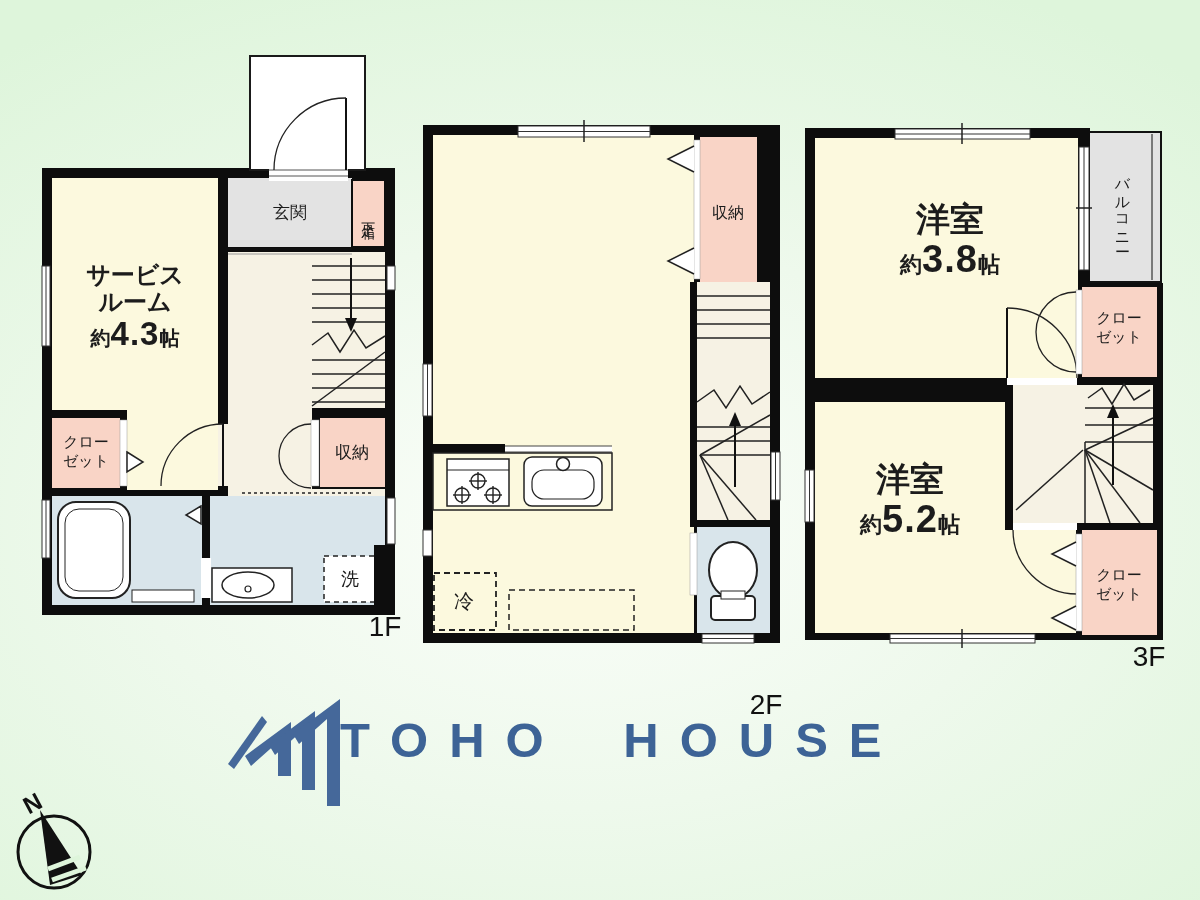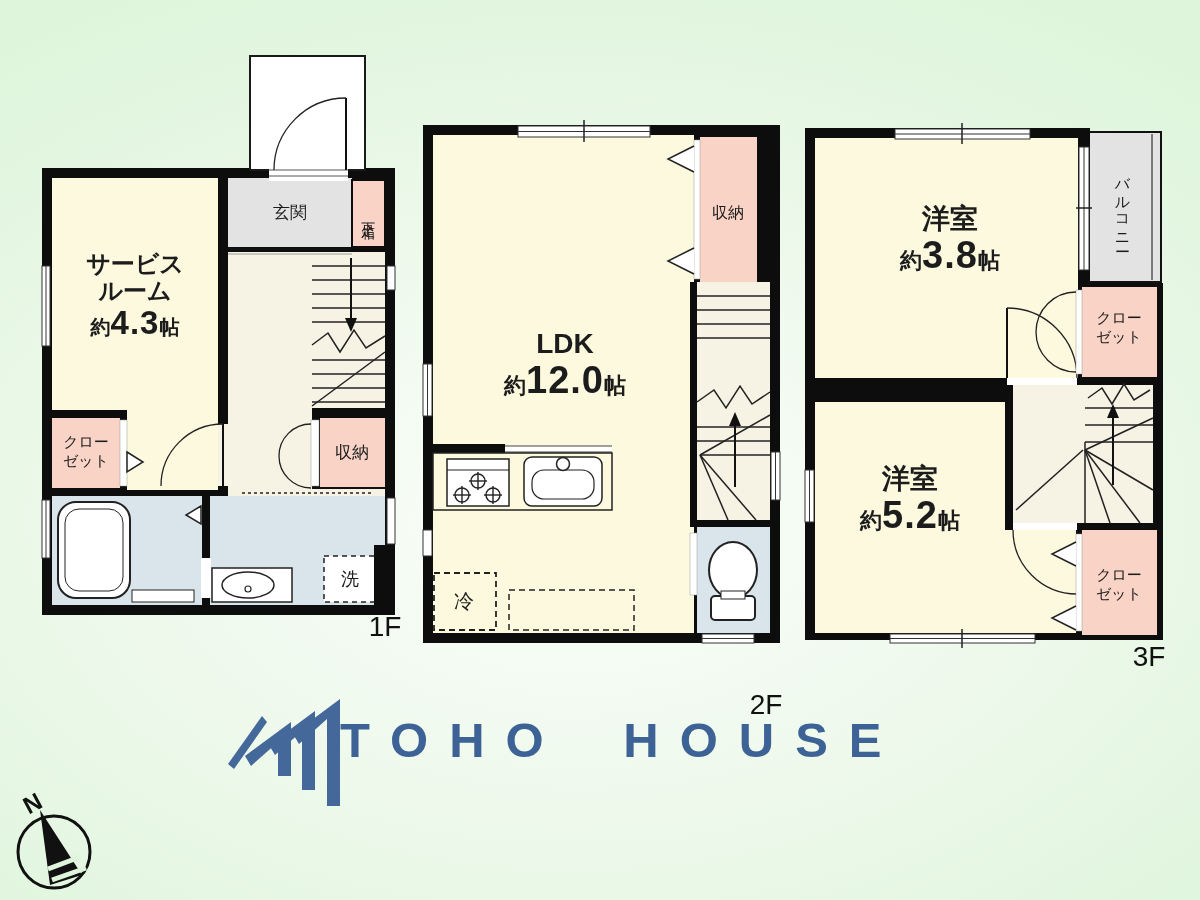--- a/index.html
+++ b/index.html
@@ -5,21 +5,21 @@
   html,body{margin:0;padding:0;}
   .canvas{position:relative;width:1200px;height:900px;overflow:hidden;
     background: radial-gradient(ellipse 78% 66% at 48% 58%, #fbfefa 0%, #eef9ec 48%, #def5db 100%);
     font-family:"Liberation Sans","DejaVu Sans",sans-serif;color:#1b1b1b;}
   svg{position:absolute;left:0;top:0;}
   .lbl{position:absolute;transform:translate(-50%,-50%);white-space:nowrap;text-align:center;
        color:#1c1c1c;line-height:1.12;}
   .rm-name{font-weight:bold;font-size:24px;}
   .rm-size .ab{font-size:20px;font-weight:bold;}
   .rm-size .num{font-size:33px;font-weight:bold;letter-spacing:1px;}
-  .big .rm-name{font-size:28px;}
+  .big .rm-name{font-size:34px;}
   .big .rm-size .ab{font-size:22px;}
   .big .rm-size .num{font-size:38px;}
   .small-lbl{font-size:17px;}
   .tiny-lbl{font-size:15px;line-height:1.25;}
   .vert{writing-mode:vertical-rl;text-orientation:upright;letter-spacing:2px;}
   .floor-lbl{position:absolute;transform:translate(-50%,-50%);font-size:28px;color:#111;}
   .logo-text{position:absolute;left:340px;top:712px;font-size:49px;color:#3d6396;
     letter-spacing:21px;word-spacing:24px;font-weight:bold;}
 </style>
 </head>
@@ -246,39 +246,35 @@
 
   <g>
     <circle cx="54" cy="852" r="36" fill="none" stroke="#111" stroke-width="3"></circle>
     <polygon points="40,810 82,875 50,885" fill="#111"></polygon>
     <line x1="48" y1="869" x2="80" y2="857" stroke="#def5db" stroke-width="5"></line>
     <line x1="52" y1="880" x2="86" y2="868" stroke="#def5db" stroke-width="5"></line>
     <text x="24" y="812" font-size="24" font-weight="bold" fill="#111" transform="rotate(-28 32 804)">N</text>
   </g>
 </svg>
 
-<div class="lbl" style="left:135px;top:296px;text-align:center;">
+<div class="lbl" style="left:135px;top:307px;text-align:center;">
   <div class="rm-name">サービス</div>
   <div class="rm-name">ルーム</div>
   <div class="rm-size"><span class="ab">約</span><span class="num">4.3</span><span class="ab">帖</span></div>
 </div>
 <div class="lbl small-lbl" style="left:290px;top:213px;">玄関</div>
 <div class="lbl vert" style="left:368px;top:214px;font-size:14px;">下足箱</div>
 <div class="lbl tiny-lbl" style="left:86px;top:452px;">
   <div>クロー</div>
       <div>ゼット</div>
 </div>
 <div class="lbl small-lbl" style="left:352px;top:453px;">収納</div>
 <div class="lbl" style="left:350px;top:579px;font-size:18px;">洗</div>
 <div class="floor-lbl" style="left:385px;top:627px;">1F</div>
 
-<div class="lbl big" style="left:565px;top:365px;">
-  <div class="rm-name">LDK</div>
-  <div class="rm-size"><span class="ab">約</span><span class="num">12.0</span><span class="ab">帖</span></div>
-</div>
 <div class="lbl" style="left:728px;top:213px;font-size:16px;">収納</div>
 <div class="lbl" style="left:464px;top:601px;font-size:20px;">冷</div>
 <div class="floor-lbl" style="left:766px;top:657px;margin-top:48px;">2F</div>
 
 <div class="lbl big" style="left:950px;top:240px;">
   <div class="rm-name">洋室</div>
   <div class="rm-size"><span class="ab">約</span><span class="num">3.8</span><span class="ab">帖</span></div>
 </div>
 <div class="lbl big" style="left:910px;top:500px;">
   <div class="rm-name">洋室</div>

